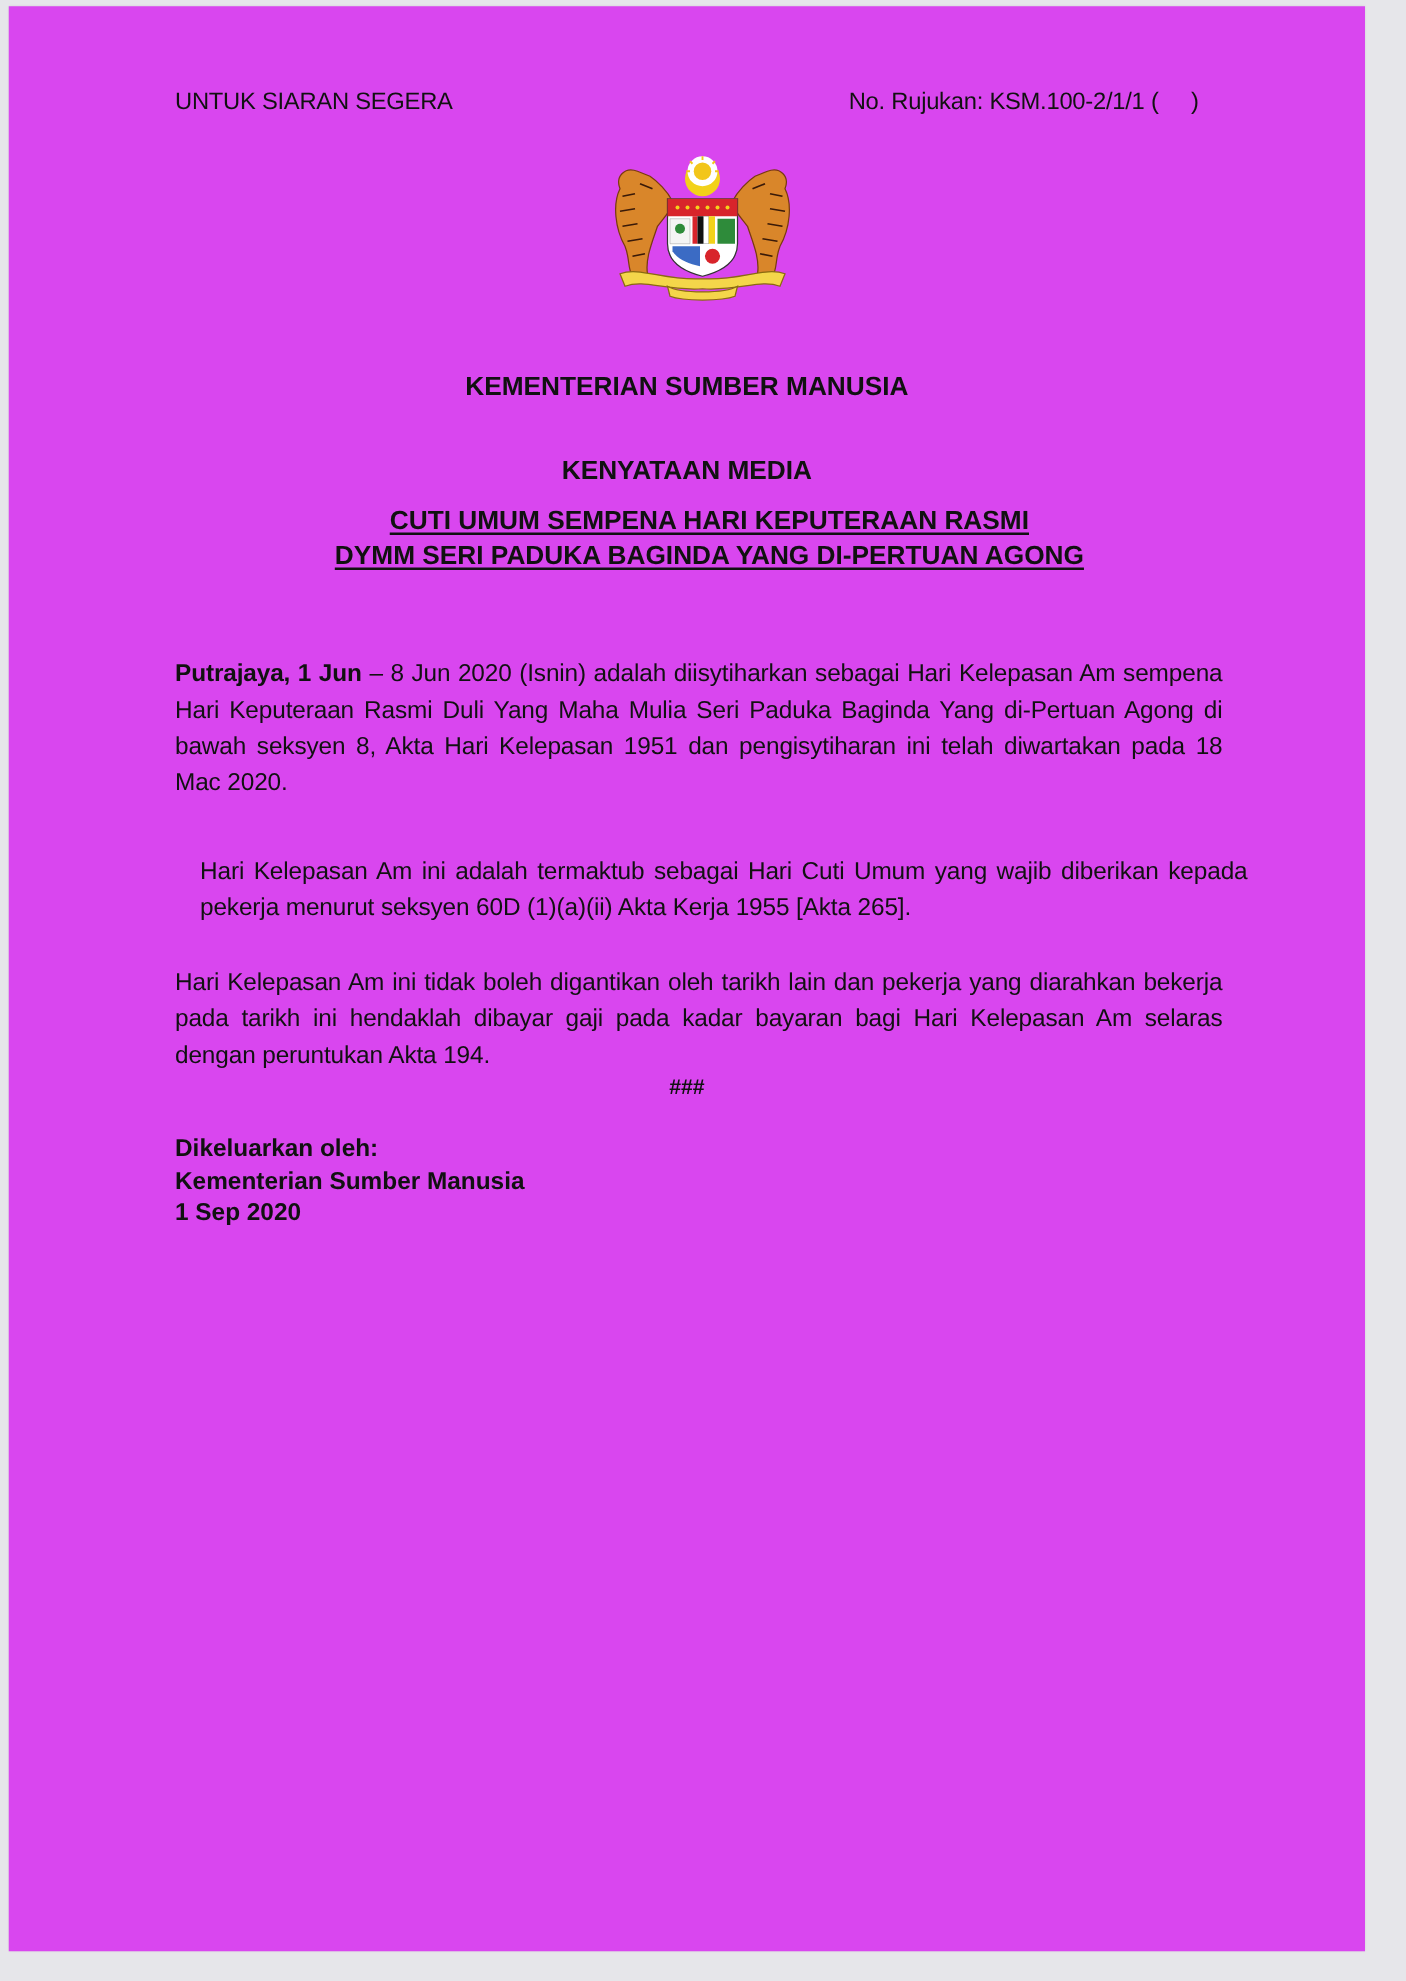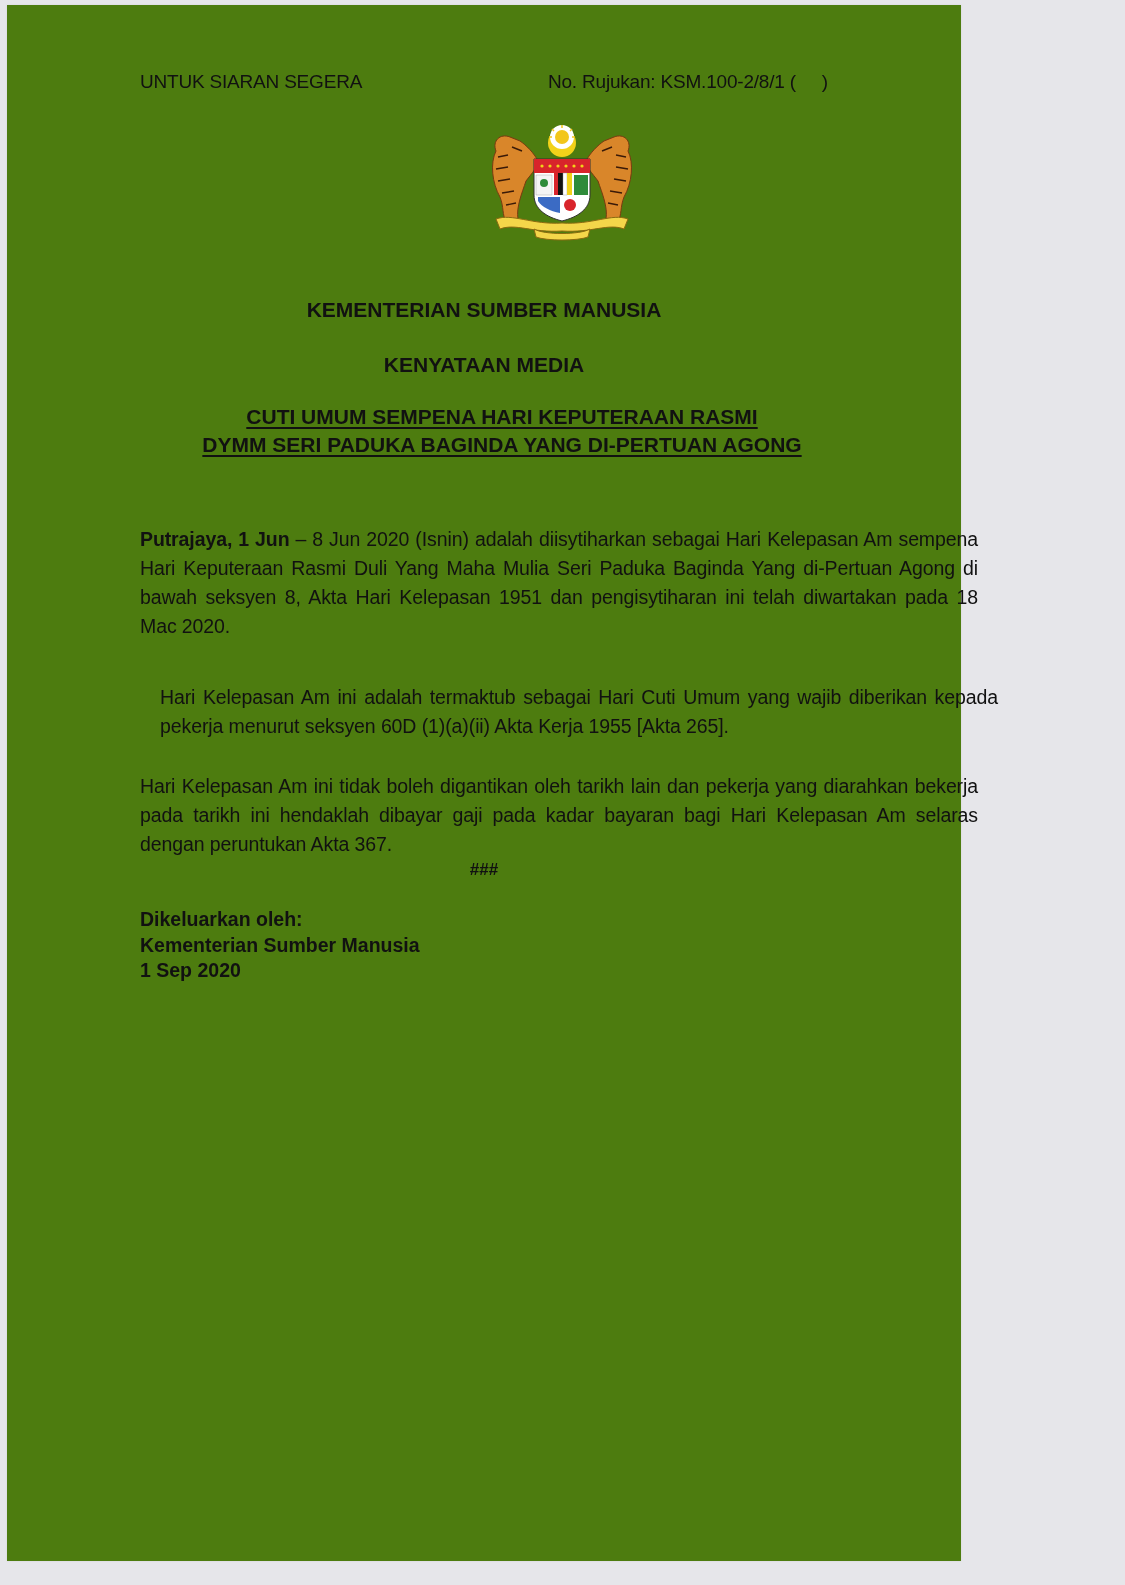--- a/index.html
+++ b/index.html
@@ -12,23 +12,23 @@
       background: #e6e6ea;
       position: relative;
       overflow: hidden;
       font-family: "Liberation Sans", sans-serif;
       color: #111;
     }
     .sheet {
       position: absolute;
       left: 7px;
       top: 5px;
-      width: 954px;
+      width: 1085px;
       height: 1556px;
-      background: #4d7c0f;
+      background: #d946ef;
       box-shadow: 0 0 2px rgba(0,0,0,0.08);
     }
     .header-row {
       position: absolute;
       left: 133px;
       right: 133px;
       top: 66px;
       display: flex;
       justify-content: space-between;
       font-size: 19px;
@@ -44,21 +44,21 @@
     }
     .title-block {
       position: absolute;
       left: 0;
       right: 0;
       text-align: center;
       font-weight: bold;
       font-size: 21px;
     }
     .t1 { top: 293px; }
-    .t2 { top: 348px; }
+    .t2 { top: 360px; }
     .subject {
       position: absolute;
       left: 0;
       right: 0;
       top: 398px;
       text-align: center;
       font-weight: bold;
       font-size: 21px;
       line-height: 28px;
       padding-left: 36px;
@@ -98,21 +98,21 @@
       line-height: 25.5px;
     }
   </style>
 </head>
 <body>
 
 <div class="sheet">
 
   <div class="header-row">
     <span>UNTUK SIARAN SEGERA</span>
-    <span class="ref"><span>No. Rujukan:</span> <span>KSM.100-2/8/1 (</span><span class="paren"></span><span>)</span></span>
+    <span class="ref"><span>No. Rujukan:</span> <span>KSM.100-2/1/1 (</span><span class="paren"></span><span>)</span></span>
   </div>
 
   <div class="crest">
     <svg width="160" height="118" viewBox="0 0 160 118">
 
       <circle cx="80" cy="20" r="14" fill="#f2d21a"></circle>
       <circle cx="80" cy="14" r="12" fill="#ffffff"></circle>
       <circle cx="80" cy="14" r="7" fill="#f2c61a"></circle>
       <g stroke="#f2c61a" stroke-width="1.5">
         <line x1="80" y1="2" x2="80" y2="5"></line>
@@ -172,21 +172,21 @@
 
   <div class="subject">
     <div><span>CUTI UMUM SEMPENA HARI KEPUTERAAN RASMI</span></div>
     <div><span>DYMM SERI PADUKA BAGINDA YANG DI-PERTUAN AGONG</span></div>
   </div>
 
   <div class="body-text p1"><b>Putrajaya, 1 Jun</b><span> – 8 Jun 2020 (Isnin) adalah diisytiharkan sebagai Hari Kelepasan Am sempena Hari Keputeraan Rasmi Duli Yang Maha Mulia Seri Paduka Baginda Yang di-Pertuan Agong di bawah seksyen 8, Akta Hari Kelepasan 1951 dan pengisytiharan ini telah diwartakan pada 18 Mac 2020.</span></div>
 
   <div class="body-text p2">Hari Kelepasan Am ini adalah termaktub sebagai Hari Cuti Umum yang wajib diberikan kepada pekerja menurut seksyen 60D (1)(a)(ii) Akta Kerja 1955 [Akta 265].</div>
 
-  <div class="body-text p3">Hari Kelepasan Am ini tidak boleh digantikan oleh tarikh lain dan pekerja yang diarahkan bekerja pada tarikh ini hendaklah dibayar gaji pada kadar bayaran bagi Hari Kelepasan Am selaras dengan peruntukan Akta 367.</div>
+  <div class="body-text p3">Hari Kelepasan Am ini tidak boleh digantikan oleh tarikh lain dan pekerja yang diarahkan bekerja pada tarikh ini hendaklah dibayar gaji pada kadar bayaran bagi Hari Kelepasan Am selaras dengan peruntukan Akta 194.</div>
 
   <div class="hashes">###</div>
 
   <div class="signoff">
     <div>Dikeluarkan oleh:</div>
     <div>Kementerian Sumber Manusia</div>
     <div>1 Sep 2020</div>
   </div>
 
 </div>

